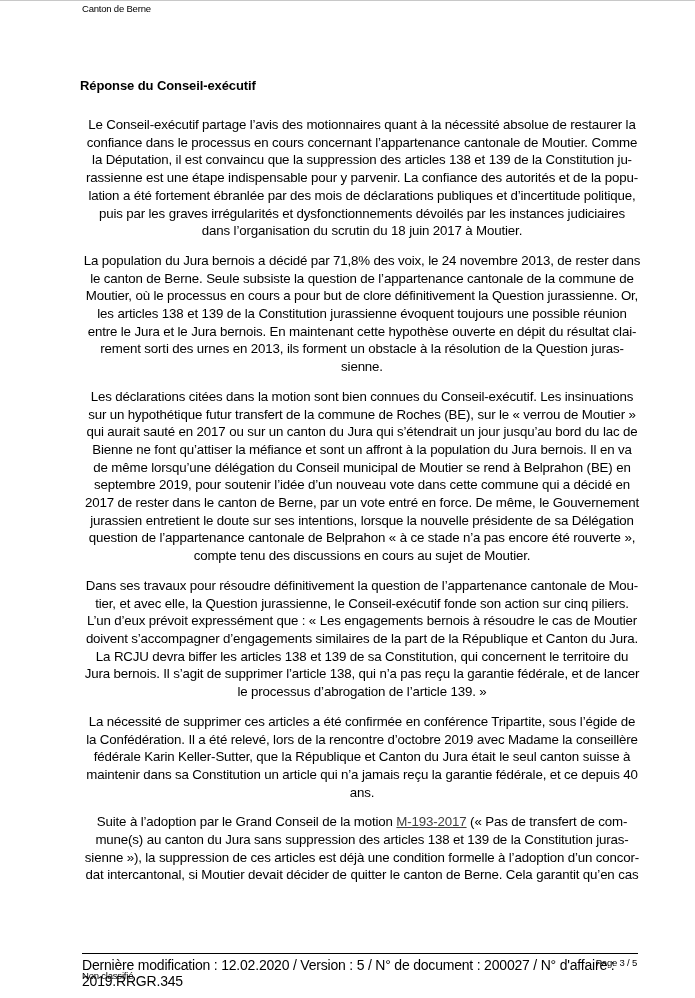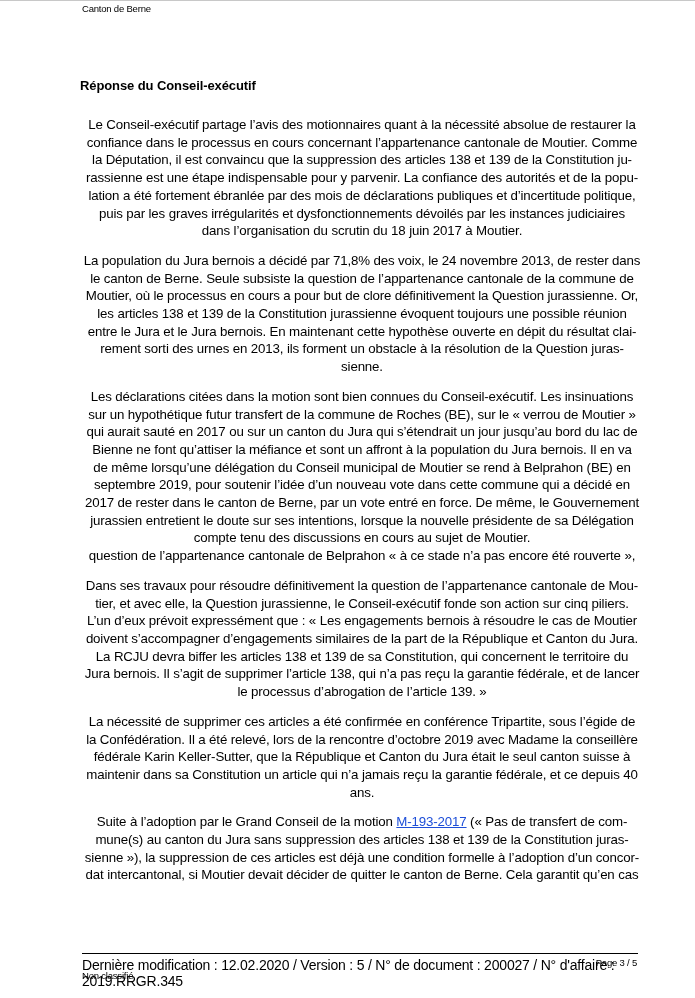--- a/index.html
+++ b/index.html
@@ -47,21 +47,21 @@
     .para {
       font-size: 13.3px;
       line-height: 17.7px;
       margin: 0 0 12px 0;
       white-space: nowrap;
       letter-spacing: -0.15px;
       text-align: center;
     }
     .para .line { display: block; }
     .link {
-      color: #1d4ed8;
+      color: #404040;
       text-decoration: underline;
     }
     .footer-rule {
       position: absolute;
       left: 82px;
       top: 953px;
       width: 556px;
       height: 1px;
       background: #000000;
     }
@@ -117,22 +117,22 @@
   </div>
   <div class="para">
     <span class="line">Les déclarations citées dans la motion sont bien connues du Conseil-exécutif. Les insinuations</span>
     <span class="line">sur un hypothétique futur transfert de la commune de Roches (BE), sur le « verrou de Moutier »</span>
     <span class="line">qui aurait sauté en 2017 ou sur un canton du Jura qui s’étendrait un jour jusqu’au bord du lac de</span>
     <span class="line">Bienne ne font qu’attiser la méfiance et sont un affront à la population du Jura bernois. Il en va</span>
     <span class="line">de même lorsqu’une délégation du Conseil municipal de Moutier se rend à Belprahon (BE) en</span>
     <span class="line">septembre 2019, pour soutenir l’idée d’un nouveau vote dans cette commune qui a décidé en</span>
     <span class="line">2017 de rester dans le canton de Berne, par un vote entré en force. De même, le Gouvernement</span>
     <span class="line">jurassien entretient le doute sur ses intentions, lorsque la nouvelle présidente de sa Délégation</span>
+    <span class="line">question de l’appartenance cantonale de Belprahon « à ce stade n’a pas encore été rouverte »,</span>
     <span class="line">compte tenu des discussions en cours au sujet de Moutier.</span>
-    <span class="line">question de l’appartenance cantonale de Belprahon « à ce stade n’a pas encore été rouverte »,</span>
   </div>
   <div class="para">
     <span class="line">Dans ses travaux pour résoudre définitivement la question de l’appartenance cantonale de Mou-</span>
     <span class="line">tier, et avec elle, la Question jurassienne, le Conseil-exécutif fonde son action sur cinq piliers.</span>
     <span class="line">L’un d’eux prévoit expressément que : « Les engagements bernois à résoudre le cas de Moutier</span>
     <span class="line">doivent s’accompagner d’engagements similaires de la part de la République et Canton du Jura.</span>
     <span class="line">La RCJU devra biffer les articles 138 et 139 de sa Constitution, qui concernent le territoire du</span>
     <span class="line">Jura bernois. Il s’agit de supprimer l’article 138, qui n’a pas reçu la garantie fédérale, et de lancer</span>
     <span class="line">le processus d’abrogation de l’article 139. »</span>
   </div>

